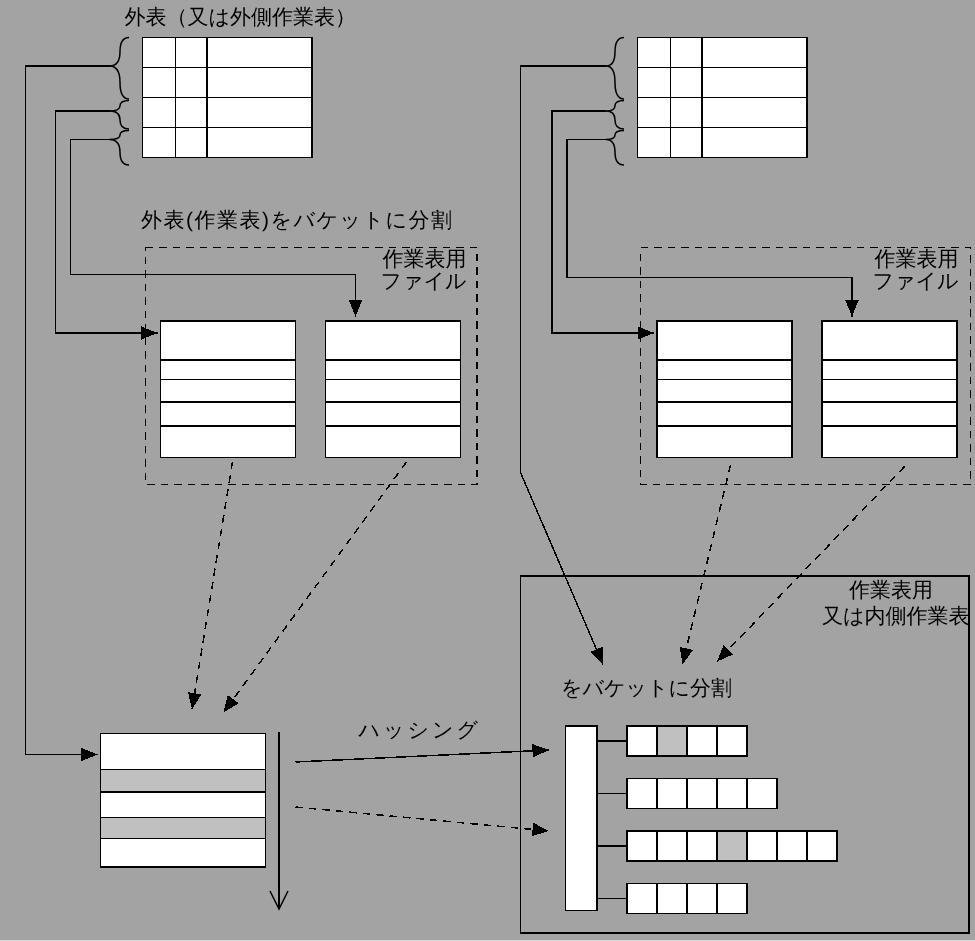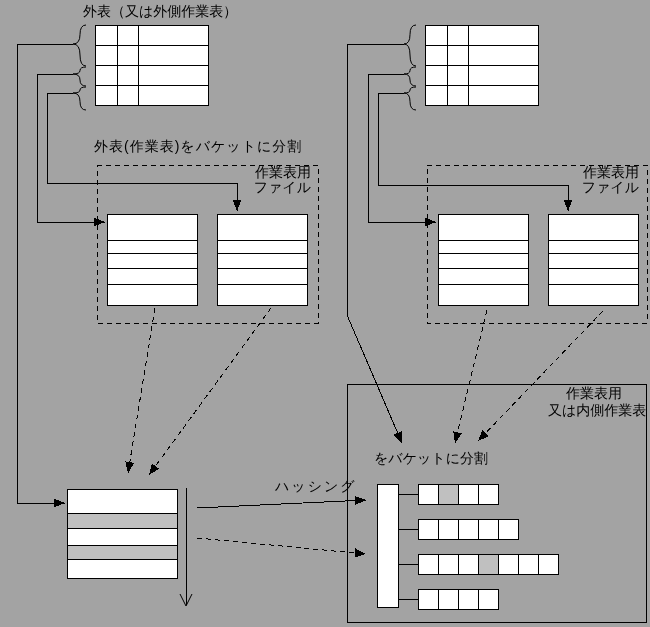--- a/index.html
+++ b/index.html
@@ -158,14 +158,14 @@
     <div>作業表用</div>
     <div>ファイル</div>
   </div>
 
   <div class="lbl center" style="left:548px;top:385px;width:92px;line-height:17px;">
     <div>作業表用</div>
     <div>又は内側作業表</div>
   </div>
 
   <div class="lbl" style="left:374px;top:451px;">をバケットに分割</div>
-  <div class="lbl sp2" style="left:239px;top:479px;margin-left:36px;">ハッシング</div>
+  <div class="lbl sp2" style="left:239px;top:479px;">ハッシング</div>
 </div>
 
 </body></html>

